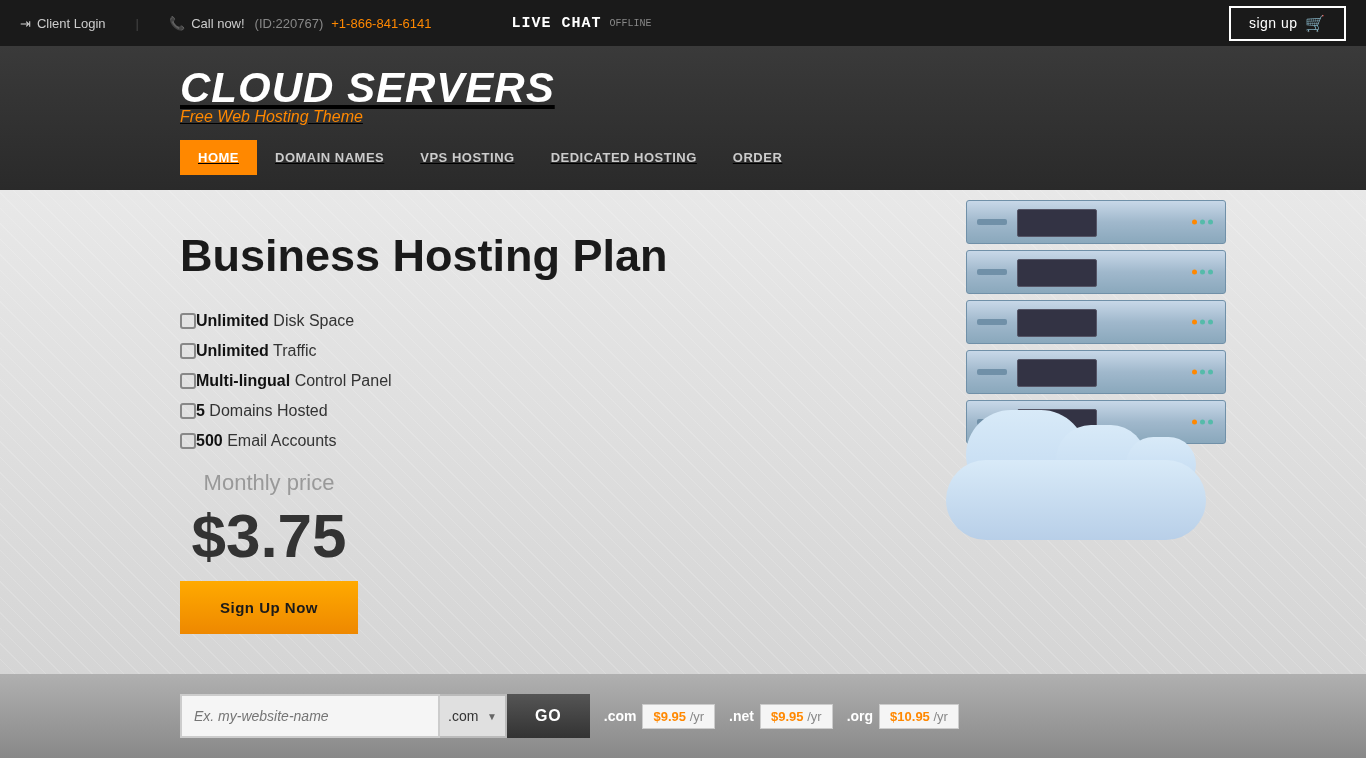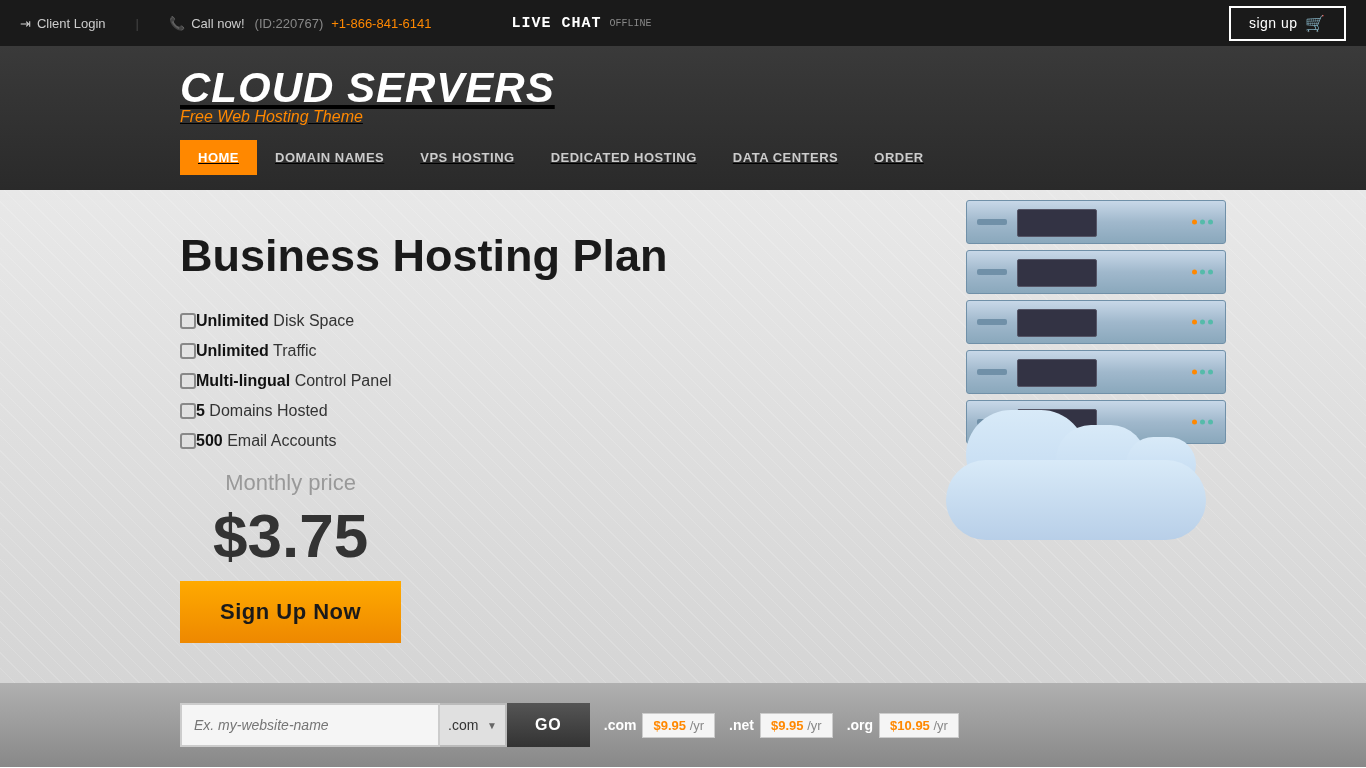--- a/index.html
+++ b/index.html
@@ -117,21 +117,21 @@
     }
     #features li strong { font-weight: 900; color: #111; }
     #pricing-area { display: flex; align-items: flex-start; gap: 30px; margin-top: 10px; }
     #price-box { text-align: center; }
     #price-box .monthly-label { font-size: 22px; color: #999; margin-bottom: 9px; }
     #price-box .price { font-size: 62px; font-weight: 900; color: #333; line-height: 1; }
     #signup-btn {
       background: linear-gradient(180deg, #ffaa00 0%, #ee8800 100%);
       border: none;
       color: #1a1a1a;
-      font-size: 22px;
+      font-size: 15px;
       font-weight: 900;
       padding: 18px 40px;
       cursor: pointer;
       margin-top: 14px;
       display: block;
       width: 100%;
       letter-spacing: 0.5px;
       text-align: center;
     }
 
@@ -341,21 +341,20 @@
   <div id="logo">
     <div class="brand-name">CLOUD SERVERS</div>
     <span class="tagline">Free Web Hosting Theme</span>
   </div>
 
   <nav id="nav">
     <div class="nav-item active">HOME</div>
     <div class="nav-item">DOMAIN NAMES</div>
     <div class="nav-item">VPS HOSTING</div>
     <div class="nav-item">DEDICATED HOSTING</div>
-    <div class="nav-item">DATA CENTERS</div>
     <div class="nav-item">ORDER</div>
   </nav>
 </div>
 
 <div id="hero">
   <div id="hero-content">
     <h1>Business Hosting Plan</h1>
     <ul id="features">
       <li>
         <span class="bullet"></span>

